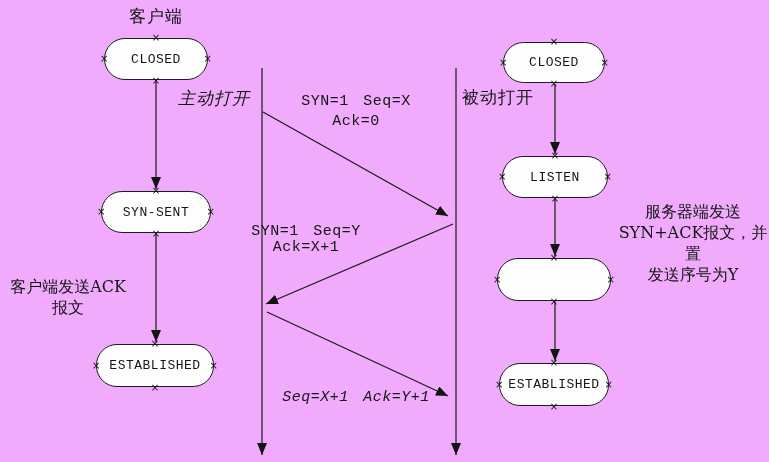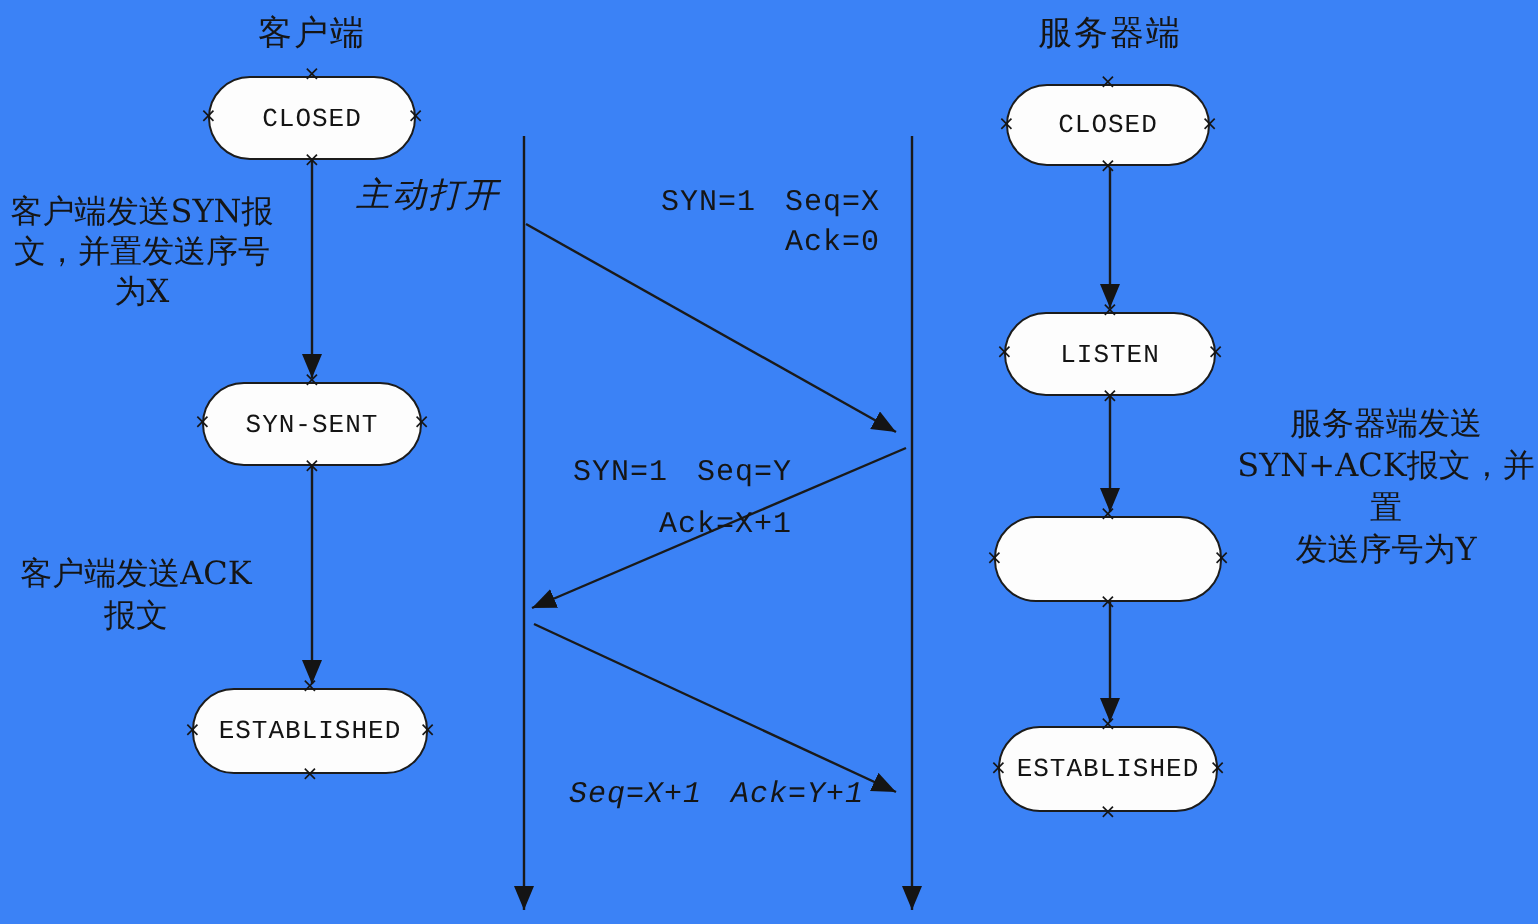--- a/index.html
+++ b/index.html
@@ -1,17 +1,17 @@
 <!DOCTYPE html>
 <html><head>
 <meta charset="utf-8">
 <style>
   html,body{margin:0;padding:0;background:#e9e9e9;}
   .stage{
-    position:relative;width:769px;height:462px;background:#3b82f6;
+    position:relative;width:769px;height:462px;background:#f0abfc;
     overflow:hidden;font-family:"DejaVu Sans",sans-serif;color:#111;
   }
   .stage svg{position:absolute;left:0;top:0;}
   .hdr{
     position:absolute;text-align:center;font-size:17px;letter-spacing:1px;
     font-family:"DejaVu Serif","DejaVu Sans",serif;color:#151515;
   }
   .box{
     position:absolute;background:#fdfdfd;border:1px solid #1c1c1c;border-radius:21px;
     display:flex;align-items:center;justify-content:center;box-sizing:border-box;
@@ -28,21 +28,21 @@
   .hb{bottom:-6px;left:50%;transform:translateX(-50%);}
   .hl{left:-5px;top:50%;transform:translateY(-50%);}
   .hr{right:-5px;top:50%;transform:translateY(-50%);}
   .txt{
     position:absolute;font-size:16px;line-height:20px;color:#151515;
     font-family:"DejaVu Serif","DejaVu Sans",serif;white-space:pre-line;
   }
   .center{text-align:center;}
   .mono{
     font-family:"Liberation Mono","DejaVu Sans Mono",monospace;
-    font-size:15px;word-spacing:5px;letter-spacing:0.5px;text-align:right;
+    font-size:15px;word-spacing:5px;letter-spacing:0.5px;
   }
   .openlbl{font-size:17px;letter-spacing:1px;}
 </style>
 </head>
 <body>
 
 <div class="stage">
 
   <svg width="769" height="462" viewBox="0 0 769 462">
     <defs>
@@ -58,21 +58,20 @@
       <line x1="555" y1="301" x2="555" y2="361" marker-end="url(#arw)"></line>
       <line x1="262" y1="68" x2="262" y2="455" marker-end="url(#arw)"></line>
       <line x1="456" y1="68" x2="456" y2="455" marker-end="url(#arw)"></line>
       <line x1="263" y1="112" x2="448" y2="216" marker-end="url(#arw)"></line>
       <line x1="453" y1="224" x2="266" y2="304" marker-end="url(#arw)"></line>
       <line x1="267" y1="312" x2="448" y2="396" marker-end="url(#arw)"></line>
     </g>
   </svg>
 
   <div class="hdr" style="left:104px;top:5px;width:104px;">客户端</div>
-  <div class="hdr" style="left:500px;top:5px;width:110px;">服务器端</div>
 
   <div class="box" style="left:104px;top:38px;width:104px;height:42px;">
     <span class="lbl">CLOSED</span>
     <span class="hd ht">×</span>
     <span class="hd hb">×</span>
     <span class="hd hl">×</span>
     <span class="hd hr">×</span>
   </div>
   <div class="box" style="left:101px;top:191px;width:110px;height:42px;">
     <span class="lbl">SYN-SENT</span>
@@ -111,28 +110,26 @@
   </div>
   <div class="box" style="left:499px;top:363px;width:110px;height:43px;">
     <span class="lbl">ESTABLISHED</span>
     <span class="hd ht">×</span>
     <span class="hd hb">×</span>
     <span class="hd hl">×</span>
     <span class="hd hr">×</span>
   </div>
 
   <div class="txt openlbl" style="left:178px;top:88px;font-style:italic;">主动打开</div>
+  <div class="txt openlbl" style="left:462px;top:87px;">被动打开</div>
 
   <div class="txt mono center" style="left:272px;top:92px;width:168px;">SYN=1 Seq=X Ack=0</div>
-  <div class="txt mono center" style="left:280px;top:224px;width:116px;line-height:26px;">SYN=1 Seq=Y
+  <div class="txt mono center" style="left:248px;top:224px;width:116px;line-height:16px;">SYN=1 Seq=Y
 Ack=X+1</div>
   <div class="txt mono center" style="left:280px;top:388px;width:152px;font-style:italic;">Seq=X+1 Ack=Y+1</div>
 
-  <div class="txt center" style="left:2px;top:96px;width:138px;">客户端发送SYN报
-文，并置发送序号
-为X</div>
   <div class="txt center" style="left:617px;top:201px;width:152px;line-height:21px;">服务器端发送
 SYN+ACK报文，并置
 发送序号为Y</div>
   <div class="txt center" style="left:4px;top:276px;width:128px;line-height:21px;">客户端发送ACK
 报文</div>
 
 </div>
 
 </body></html>

